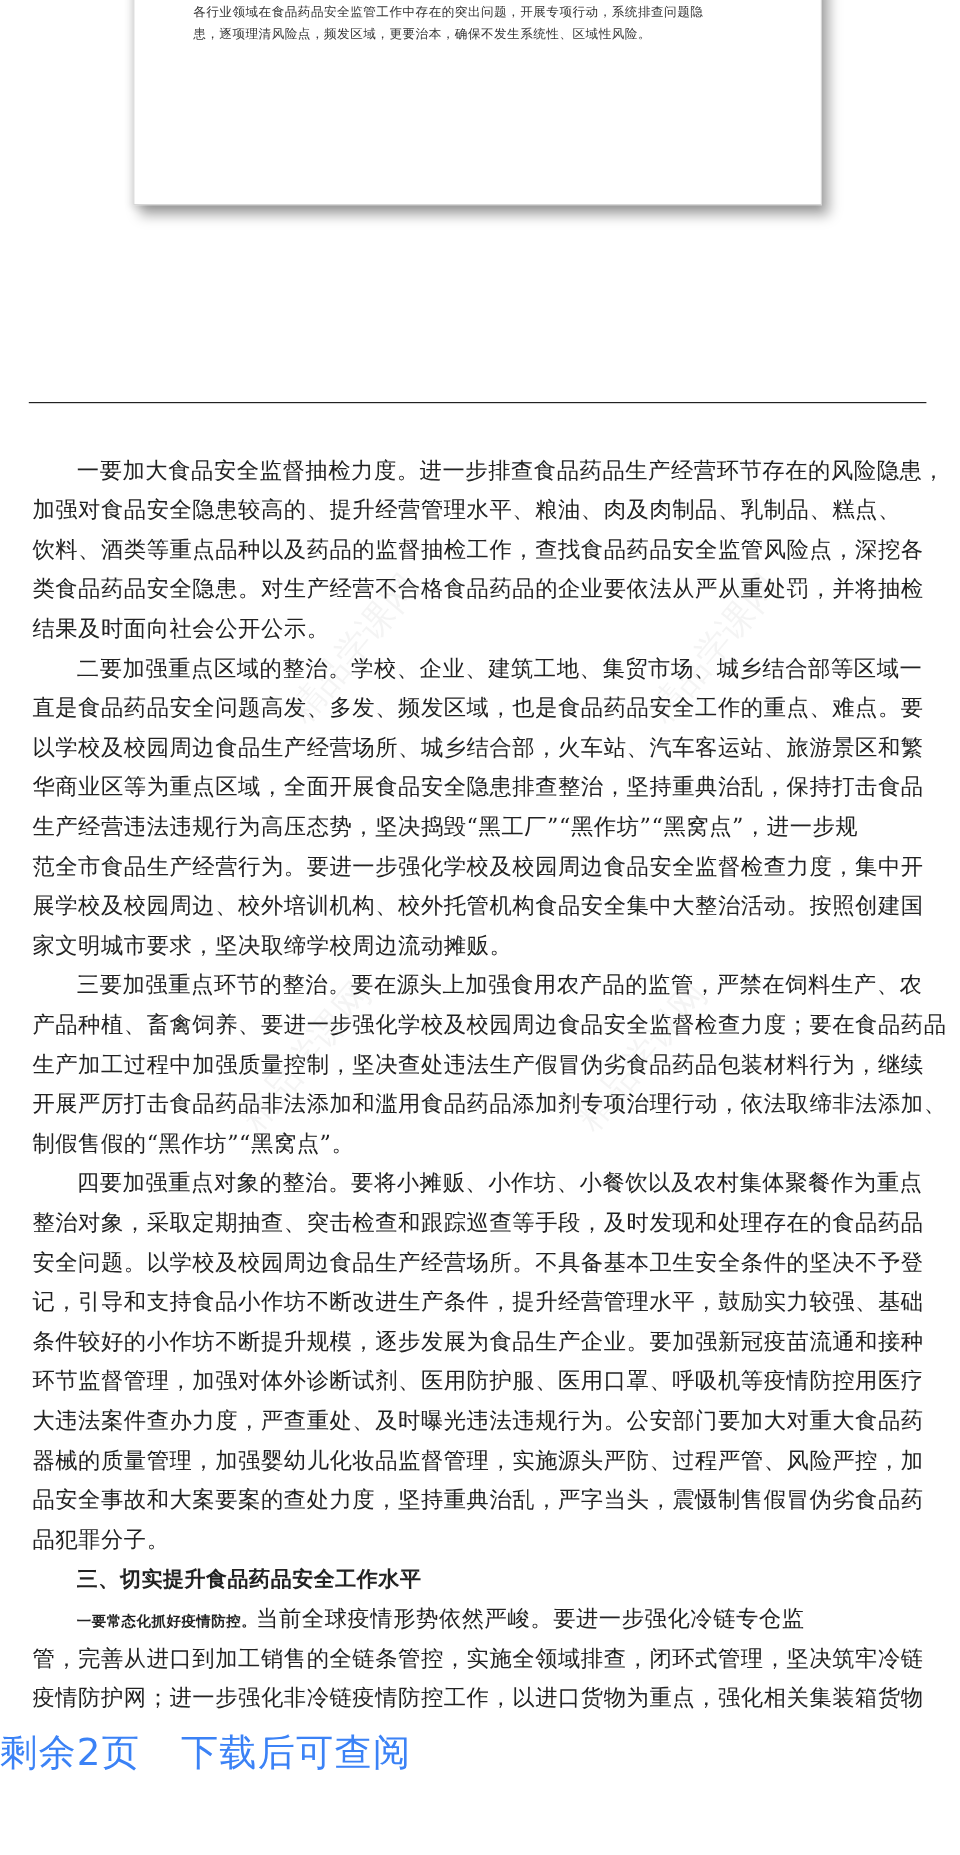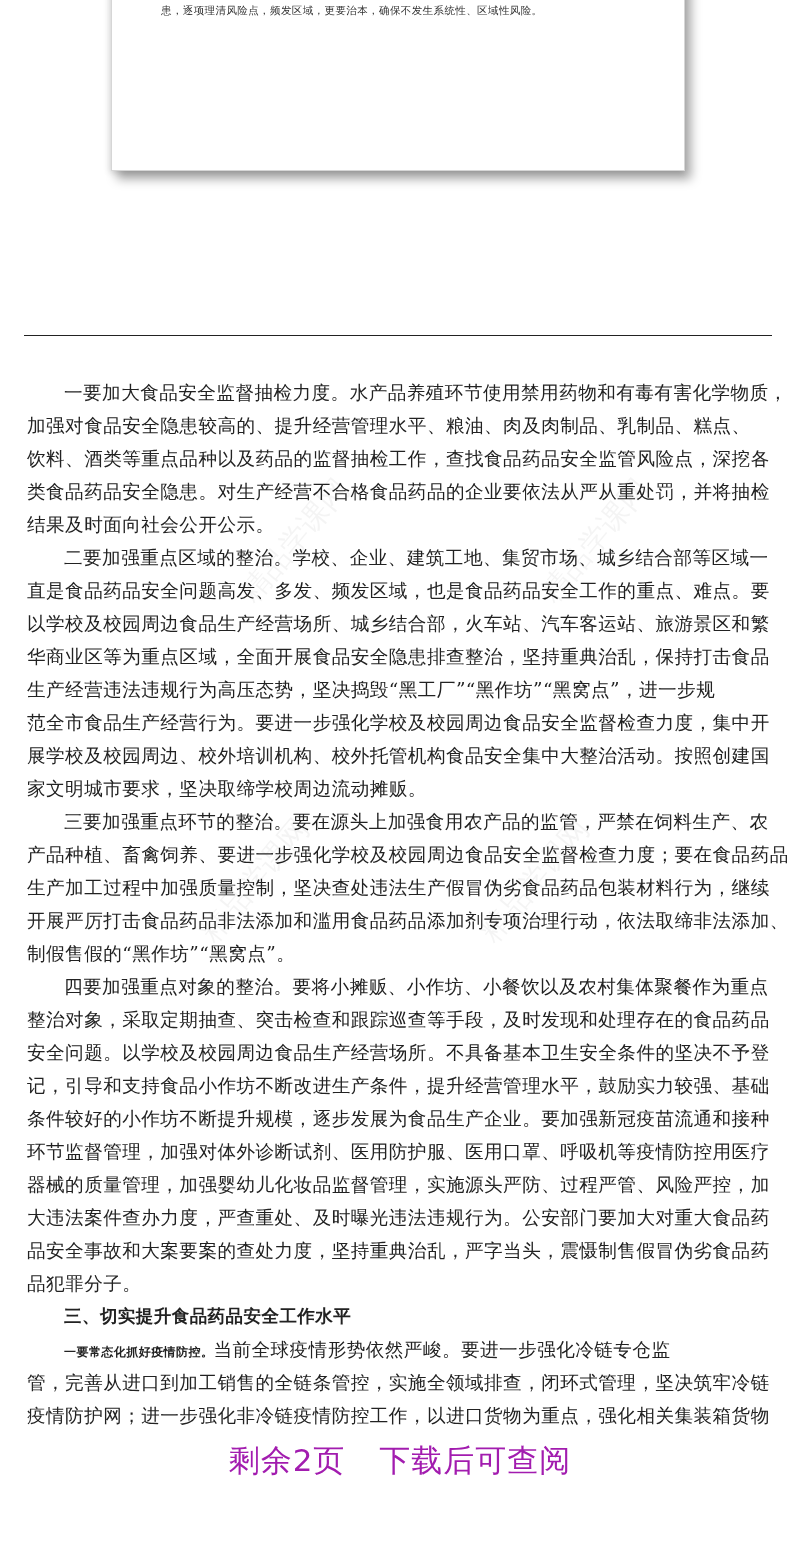--- a/index.html
+++ b/index.html
@@ -22,45 +22,46 @@
          font-size: 18.6px; line-height: 33px; letter-spacing: 0.45px; color: #222; }
   .doc .ln { display: block; white-space: nowrap; height: 33px; }
   .doc .indent { padding-left: 37px; }
   .doc .heading { font-family: Liberation Serif, serif; font-weight: bold; font-size: 17.5px; }
   .doc .bold-lead { font-family: "DejaVu Sans", "Liberation Sans", sans-serif; font-weight: bold; font-size: 12px; }
 
   .watermark { position: absolute; font-family: "DejaVu Sans", sans-serif; font-size: 30px;
                color: rgba(0,0,0,0.045); transform: rotate(-50deg); white-space: nowrap;
                pointer-events: none; }
 
-  .more-pages { position: absolute; left: 0; top: 1440px; width: 800px; text-align: center;
+  .more-pages { position: absolute; left: 0; top: 1440px; width: 800px; 
                 font-family: "DejaVu Sans", "Liberation Sans", sans-serif; font-size: 31px;
-                color: #a21caf; letter-spacing: 1px; }
+                color: #3b82f6; letter-spacing: 1px; }
   .more-pages .gap { display: inline-block; width: 34px; }
 </style>
 </head>
 <body>
 
 <div class="preview-card">
   <div class="preview-text">
     <span class="ln cut">……………………………………………………………………………</span>
+    <span class="ln">各行业领域在食品药品安全监管工作中存在的突出问题，开展专项行动，系统排查问题隐</span>
     <span class="ln">患，逐项理清风险点，频发区域，更要治本，确保不发生系统性、区域性风险。</span>
   </div>
 </div>
 
 <div class="divider"></div>
 
 <div class="watermark" style="left:220px;top:520px;">精品学课网</div>
 <div class="watermark" style="left:520px;top:520px;">精品学课网</div>
 <div class="watermark" style="left:180px;top:860px;">精品学课网</div>
 <div class="watermark" style="left:460px;top:860px;">精品学课网</div>
 
 <div class="doc">
   <div>
-    <span class="ln indent">一要加大食品安全监督抽检力度。水产品养殖环节使用禁用药物和有毒有害化学物质，</span>
+    <span class="ln indent">一要加大食品安全监督抽检力度。进一步排查食品药品生产经营环节存在的风险隐患，</span>
     <span class="ln">加强对食品安全隐患较高的、提升经营管理水平、粮油、肉及肉制品、乳制品、糕点、</span>
     <span class="ln">饮料、酒类等重点品种以及药品的监督抽检工作，查找食品药品安全监管风险点，深挖各</span>
     <span class="ln">类食品药品安全隐患。对生产经营不合格食品药品的企业要依法从严从重处罚，并将抽检</span>
     <span class="ln">结果及时面向社会公开公示。</span>
   </div>
   <div>
     <span class="ln indent">二要加强重点区域的整治。学校、企业、建筑工地、集贸市场、城乡结合部等区域一</span>
     <span class="ln">直是食品药品安全问题高发、多发、频发区域，也是食品药品安全工作的重点、难点。要</span>
     <span class="ln">以学校及校园周边食品生产经营场所、城乡结合部，火车站、汽车客运站、旅游景区和繁</span>
     <span class="ln">华商业区等为重点区域，全面开展食品安全隐患排查整治，坚持重典治乱，保持打击食品</span>
@@ -76,22 +77,22 @@
     <span class="ln">开展严厉打击食品药品非法添加和滥用食品药品添加剂专项治理行动，依法取缔非法添加、</span>
     <span class="ln">制假售假的“黑作坊”“黑窝点”。</span>
   </div>
   <div>
     <span class="ln indent">四要加强重点对象的整治。要将小摊贩、小作坊、小餐饮以及农村集体聚餐作为重点</span>
     <span class="ln">整治对象，采取定期抽查、突击检查和跟踪巡查等手段，及时发现和处理存在的食品药品</span>
     <span class="ln">安全问题。以学校及校园周边食品生产经营场所。不具备基本卫生安全条件的坚决不予登</span>
     <span class="ln">记，引导和支持食品小作坊不断改进生产条件，提升经营管理水平，鼓励实力较强、基础</span>
     <span class="ln">条件较好的小作坊不断提升规模，逐步发展为食品生产企业。要加强新冠疫苗流通和接种</span>
     <span class="ln">环节监督管理，加强对体外诊断试剂、医用防护服、医用口罩、呼吸机等疫情防控用医疗</span>
+    <span class="ln">大违法案件查办力度，严查重处、及时曝光违法违规行为。公安部门要加大对重大食品药</span>
     <span class="ln">器械的质量管理，加强婴幼儿化妆品监督管理，实施源头严防、过程严管、风险严控，加</span>
-    <span class="ln">大违法案件查办力度，严查重处、及时曝光违法违规行为。公安部门要加大对重大食品药</span>
     <span class="ln">品安全事故和大案要案的查处力度，坚持重典治乱，严字当头，震慑制售假冒伪劣食品药</span>
     <span class="ln">品犯罪分子。</span>
   </div>
   <span class="ln indent heading">三、切实提升食品药品安全工作水平</span>
   <div>
     <span class="ln indent"><span class="bold-lead">一要常态化抓好疫情防控。</span><span>当前全球疫情形势依然严峻。要进一步强化冷链专仓监</span></span>
     <span class="ln">管，完善从进口到加工销售的全链条管控，实施全领域排查，闭环式管理，坚决筑牢冷链</span>
     <span class="ln">疫情防护网；进一步强化非冷链疫情防控工作，以进口货物为重点，强化相关集装箱货物</span>
   </div>
 </div>

